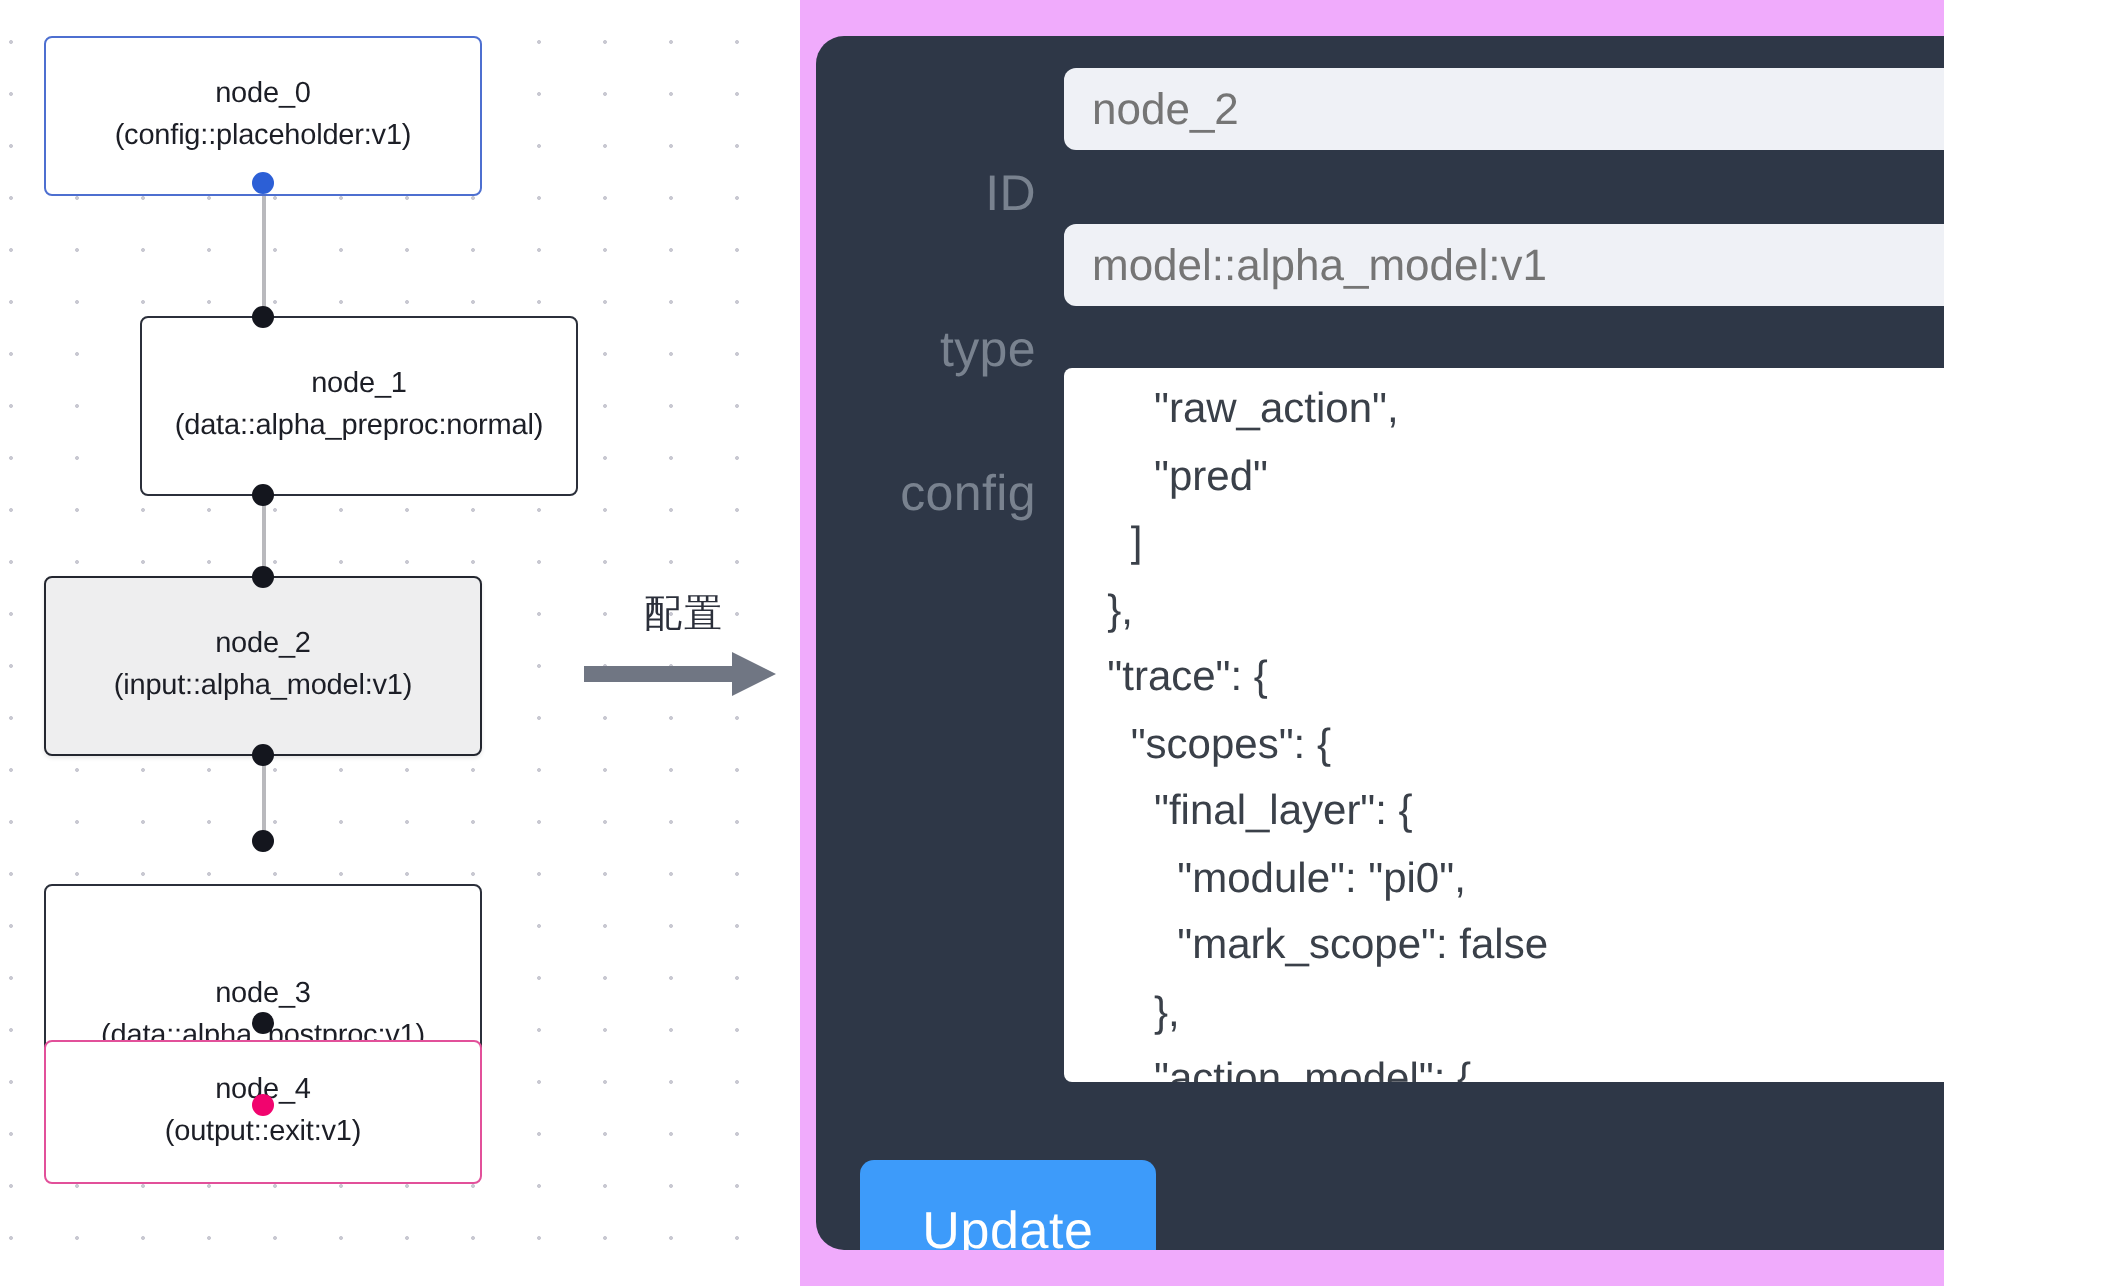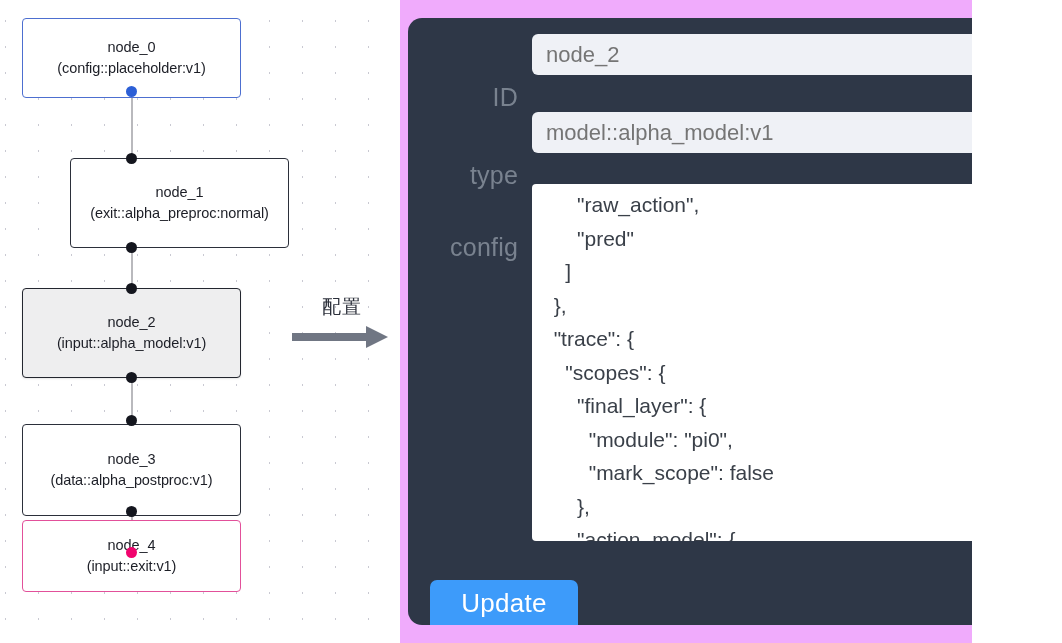--- a/index.html
+++ b/index.html
@@ -56,21 +56,21 @@
   .node.is-selected {
     background: #eeeeef;
     border-color: #23262f;
     border-width: 1.8px;
     box-shadow: 0 1px 2px rgba(0,0,0,0.10);
   }
 
   .n0 { top: 18px;  height: 80px; }
   .n1 { top: 158px; height: 90px; margin-left: 48px; }
   .n2 { top: 288px; height: 90px; }
-  .n3 { top: 424px; height: 92px; }
+  .n3 { top: 442px; height: 92px; align-items: flex-end; }
   .n4 { top: 520px; height: 72px; }
 
   
   .edge {
     position: absolute;
     left: 131px;
     width: 2px;
     background: #b9b9bd;
   }
   .e0 { top: 92px;  height: 72px; }
@@ -254,53 +254,53 @@
     background: #3d9bfa;
     border: none;
     border-radius: 7px 7px 0 0;
     color: #ffffff;
     font-family: "Liberation Sans", "DejaVu Sans", sans-serif;
     font-size: 26px;
     letter-spacing: 0.3px;
     cursor: pointer;
     text-align: center;
     line-height: 46px;
-    padding: 0;
+    padding: 12px;
   }
 </style>
 </head>
 <body>
 
 <div class="screen">
 
   <div class="canvas">
 
     <div class="edge e0"></div>
     <div class="edge e1"></div>
     <div class="edge e2"></div>
     <div class="edge e3"></div>
 
     <div class="node n0 is-input">
       <span class="ntext"><span>node_0</span><br><span>(config::placeholder:v1)</span></span>
     </div>
 
     <div class="node n1">
-      <span class="ntext"><span>node_1</span><br><span>(exit::alpha_preproc:normal)</span></span>
+      <span class="ntext"><span>node_1</span><br><span>(data::alpha_preproc:normal)</span></span>
     </div>
 
     <div class="node n2 is-selected">
       <span class="ntext"><span>node_2</span><br><span>(input::alpha_model:v1)</span></span>
     </div>
 
     <div class="node n3">
       <span class="ntext"><span>node_3</span><br><span>(data::alpha_postproc:v1)</span></span>
     </div>
 
     <div class="node n4 is-output">
-      <span class="ntext"><span>node_4</span><br><span>(input::exit:v1)</span></span>
+      <span class="ntext"><span>node_4</span><br><span>(output::exit:v1)</span></span>
     </div>
 
     <div class="handle blue h0"></div>
     <div class="handle h1"></div>
     <div class="handle h2"></div>
     <div class="handle h3"></div>
     <div class="handle h4"></div>
     <div class="handle h5"></div>
     <div class="handle h6"></div>
     <div class="handle pink h7"></div>

